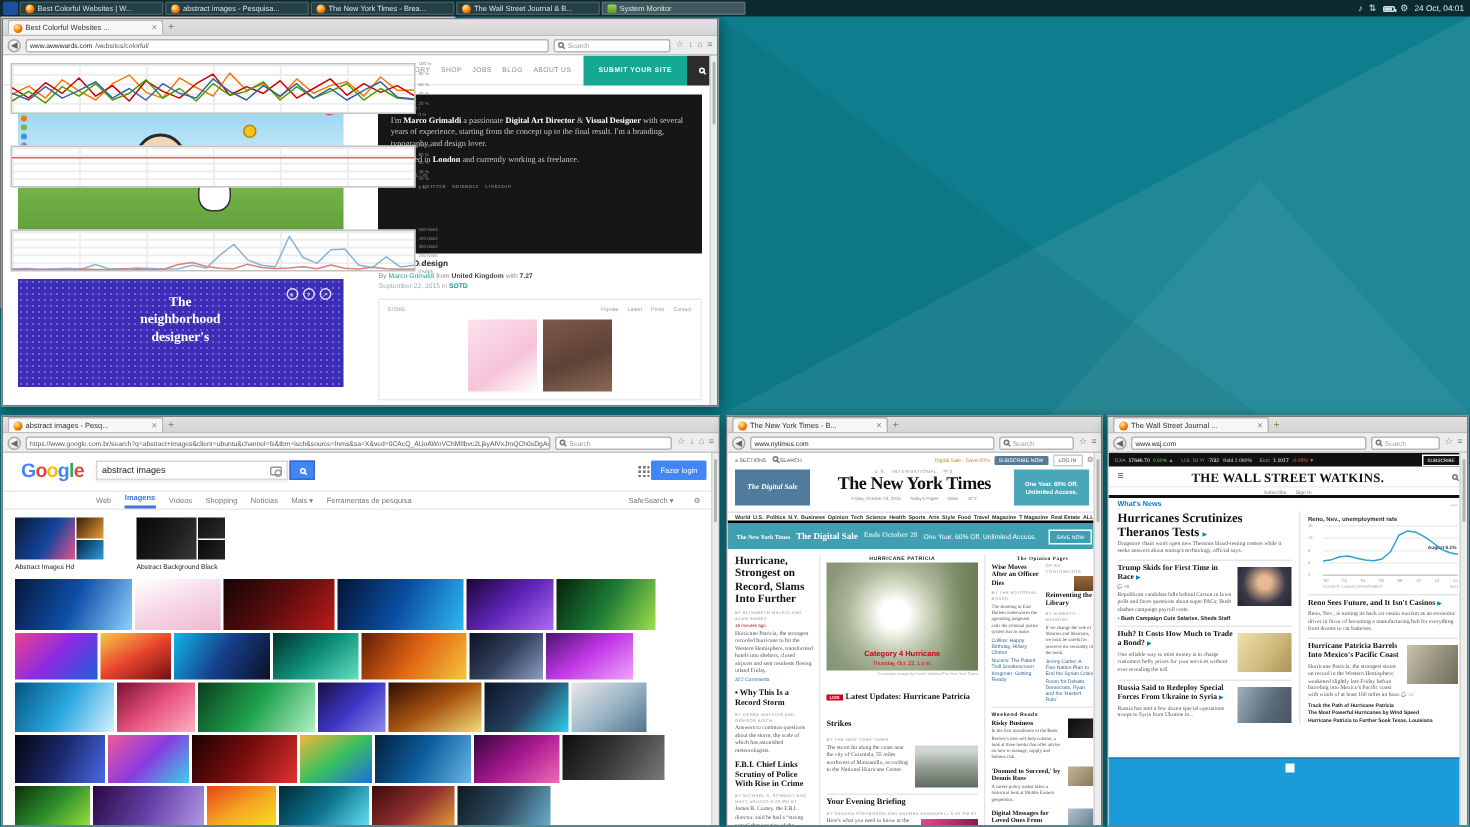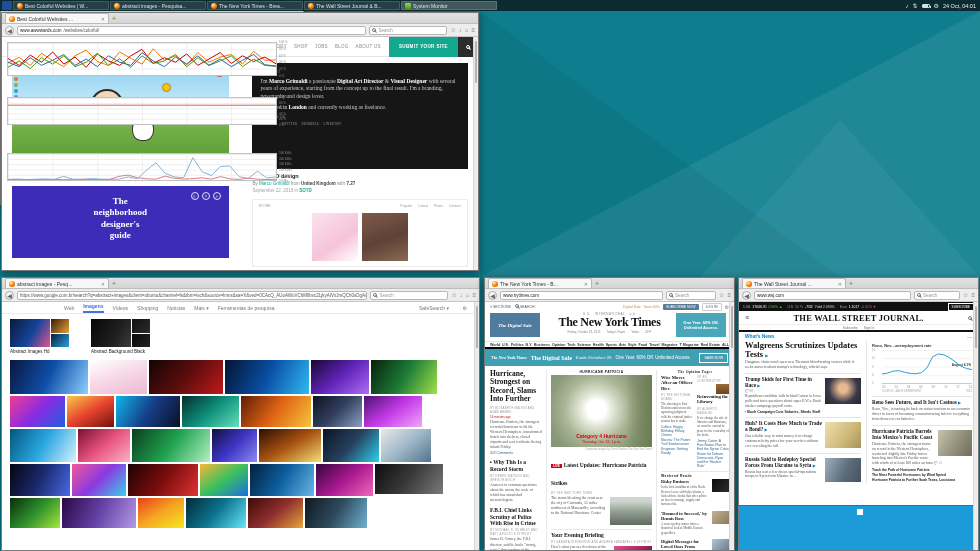--- a/index.html
+++ b/index.html
@@ -343,21 +343,20 @@
         <div class="aw-purple">
           <div class="circ">
               <i>≡</i>
               <i>?</i>
               <i>↗</i>
             </div>
           <div class="txt serif">
             <div>The</div>
             <div>neighborhood</div>
             <div>designer's</div>
-            <div>guide</div>
           </div>
         </div>
       </div>
       <div class="aw-col">
         <div class="aw-dark serif">
           <div class="hello">— HELLO</div>
           <div><span>I'm </span><b>Marco Grimaldi</b><span> a passionate </span><b>Digital Art Director</b><span> &amp; </span><b>Visual Designer</b><span> with several years of experience, starting from the concept up to the final result. I'm a branding, typography and design lover.</span></div>
           <div style="margin-top:4px;"><span>I'm based in </span><b>London</b><span> and currently working as freelance.</span></div>
           <div class="findme">— FIND ME ON</div>
           <div class="soc">
@@ -547,20 +546,32 @@
     </div>
     <span class="ff-ico">☆</span>
     <span class="ff-ico">↓</span>
     <span class="ff-ico">⌂</span>
     <span class="ff-ico">≡</span>
   </div>
   <div class="ff-page">
     <div class="vscroll">
         <div class="thumb"></div>
       </div>
+    <div class="g-head">
+      <div class="g-logo"><span style="color: rgb(66, 133, 244);">G</span><span style="color: rgb(234, 67, 53);">o</span><span style="color: rgb(251, 188, 5);">o</span><span style="color: rgb(66, 133, 244);">g</span><span style="color: rgb(52, 168, 83);">l</span><span style="color: rgb(234, 67, 53);">e</span></div>
+      <div class="g-box">
+        <input value="abstract images" style="">
+        <span class="cam"></span>
+      </div>
+      <div class="g-btn">
+          <span class="mag"></span>
+        </div>
+      <span class="g-grid-ico"></span>
+      <div class="g-login">Fazer login</div>
+    </div>
     <div class="g-tabs">
       <span>Web</span>
       <span class="active">Imagens</span>
       <span>Vídeos</span>
       <span>Shopping</span>
       <span>Notícias</span>
       <span>Mais ▾</span>
       <span>Ferramentas de pesquisa</span>
       <span class="g-safe">SafeSearch ▾</span>
       <span class="g-gear">⚙</span>
@@ -828,34 +839,34 @@
         </span>
       <span class="it">
           <span class="l">Euro</span>
           <span class="v">1.1017</span>
           <span class="dn">-0.65% ▼</span>
         </span>
       <span class="wj-sub-btn">SUBSCRIBE</span>
     </div>
     <div class="wj-mast">
       <span class="wj-burger">≡</span>
-      <span class="wj-title serif">THE WALL STREET JOURNAL.</span>
+      <span class="wj-title serif">THE WALL STREET WATKINS.</span>
       <span class="mag"></span>
     </div>
     <div class="wj-sign">
       <span>Subscribe</span>
       <span>Sign In</span>
     </div>
     <div class="wj-news">
       <span class="wn">What's News</span>
       <span class="col">—</span>
     </div>
     <div class="wj-cols">
       <div class="wj-left">
-        <div class="wj-h1 serif"><span>Walgreens Scrutinizes Updates Tests</span> <span class="wj-arr">▶</span></div>
+        <div class="wj-h1 serif"><span>Hurricanes Scrutinizes Theranos Tests</span> <span class="wj-arr">▶</span></div>
         <div class="wj-p serif">Drugstore chain won't open new Theranos blood-testing centers while it seeks answers about startup's technology, official says.</div>
         <div class="wj-hr"></div>
         <div class="clearfix">
           <span class="wj-img" style="width:36px;height:26px;background:radial-gradient(circle at 50% 40%,#e8b890 18%,#3a3a4a 60%,#23232e);"></span>
           <div class="wj-h2 serif"><span>Trump Skids for First Time in Race</span> <span class="wj-arr">▶</span></div>
           <div class="wj-cm">💬 <span>98</span></div>
           <div class="wj-p serif">Republican candidate falls behind Carson in Iowa polls and faces questions about super PACs; Bush slashes campaign payroll costs.</div>
           <div class="wj-blink"><i>•</i> <span>Bush Campaign Cuts Salaries, Sheds Staff</span></div>
         </div>
         <div class="wj-hr"></div>

